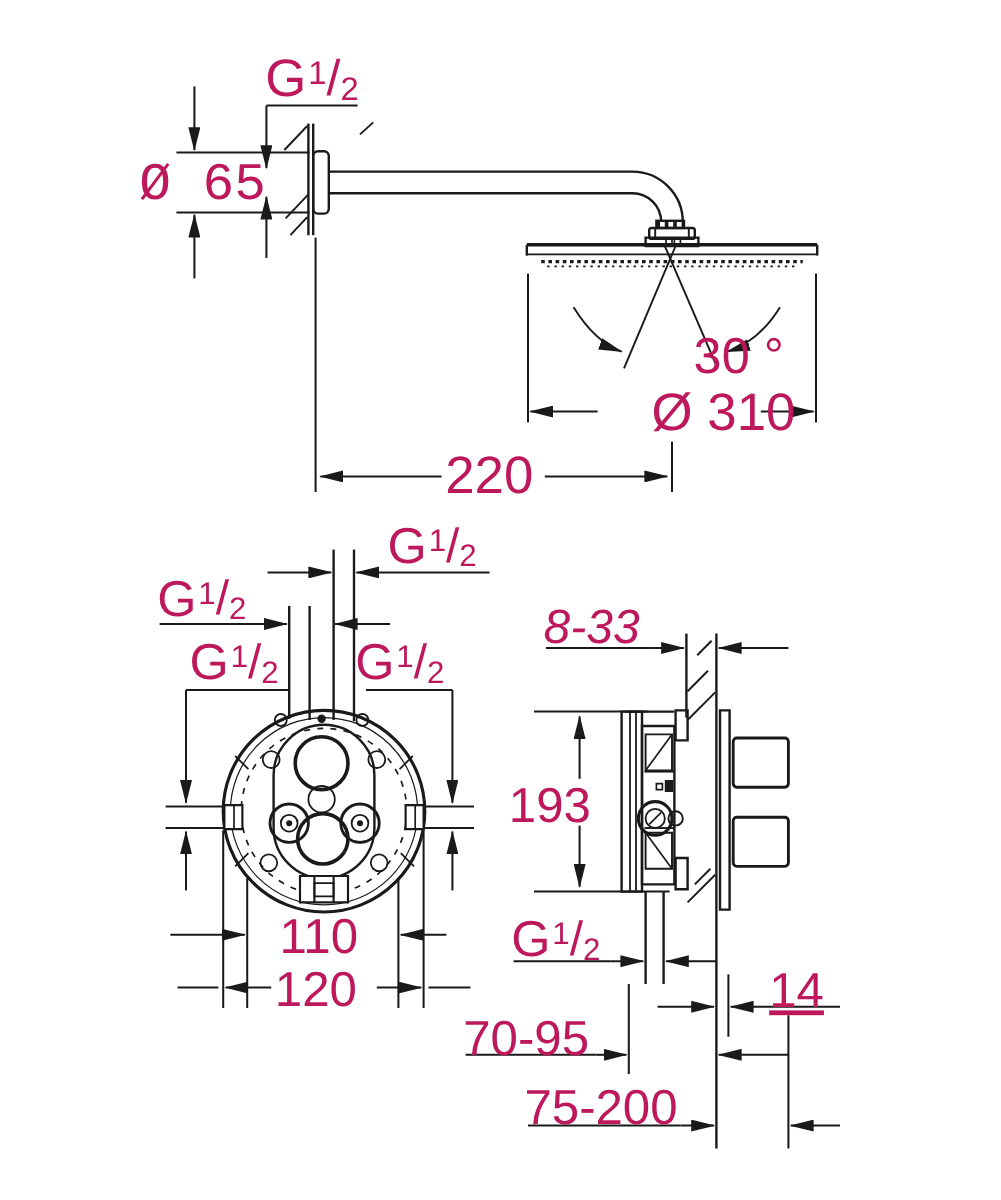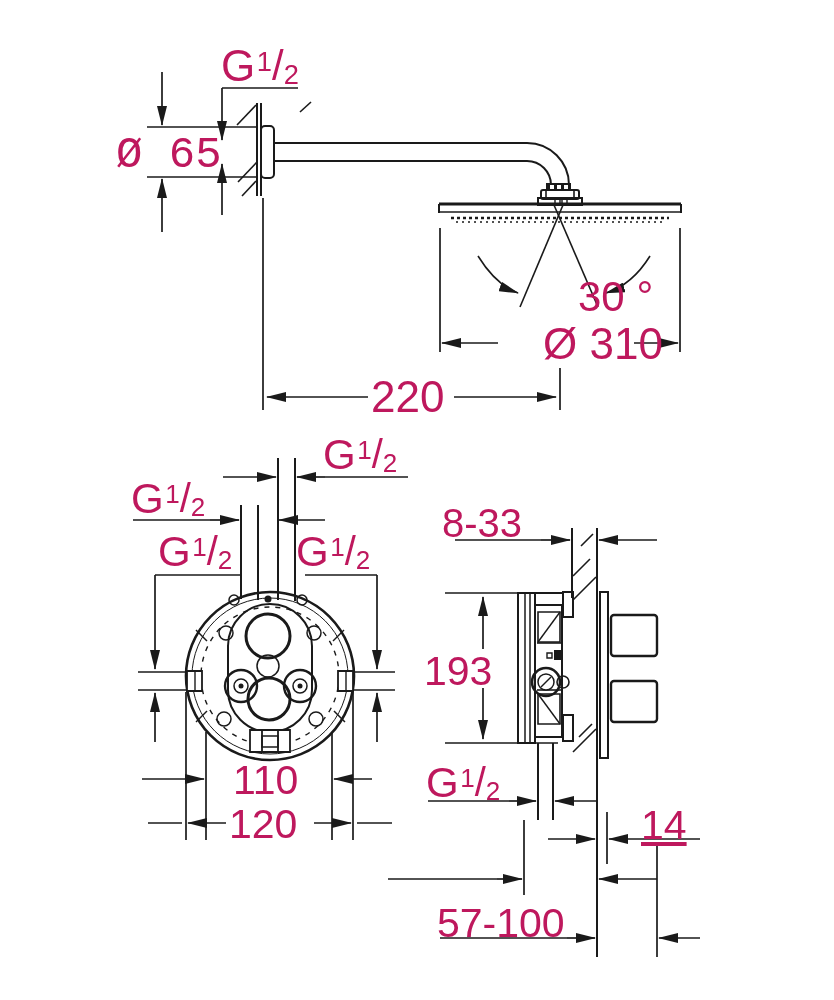--- a/index.html
+++ b/index.html
@@ -272,24 +272,25 @@
 <div class="lbl fs42 gfrac" style="left:131px;top:478px;"><span>G</span><span class="num">1</span><span class="slash">/</span><span class="den">2</span></div>
 
 <div class="lbl fs42 gfrac" style="left:158px;top:531px;"><span>G</span><span class="num">1</span><span class="slash">/</span><span class="den">2</span></div>
 
 <div class="lbl fs42 gfrac" style="left:296px;top:531px;"><span>G</span><span class="num">1</span><span class="slash">/</span><span class="den">2</span></div>
 
 <div class="lbl fs41" style="left:233px;top:760px;">110</div>
 
 <div class="lbl fs41" style="left:229px;top:804px;">120</div>
 
-<div class="lbl fs40" style="left:442px;top:503px;">8-33</div>
+<div class="lbl fs40" style="left:453px;top:503px;font-style:italic;">8-33</div>
 
 <div class="lbl fs41" style="left:424px;top:651px;">193</div>
 
 <div class="lbl fs42 gfrac" style="left:426px;top:762px;"><span>G</span><span class="num">1</span><span class="slash">/</span><span class="den">2</span></div>
 
 <div class="lbl fs41" style="left:641px;top:805px;text-decoration:underline;">14</div>
 
-
-<div class="lbl fs41" style="left:437px;top:903px;">57-100</div>
+<div class="lbl fs41" style="left:386px;top:845px;">70-95</div>
+
+<div class="lbl fs41" style="left:437px;top:903px;">75-200</div>
 
 </div>
 
 </body></html>

